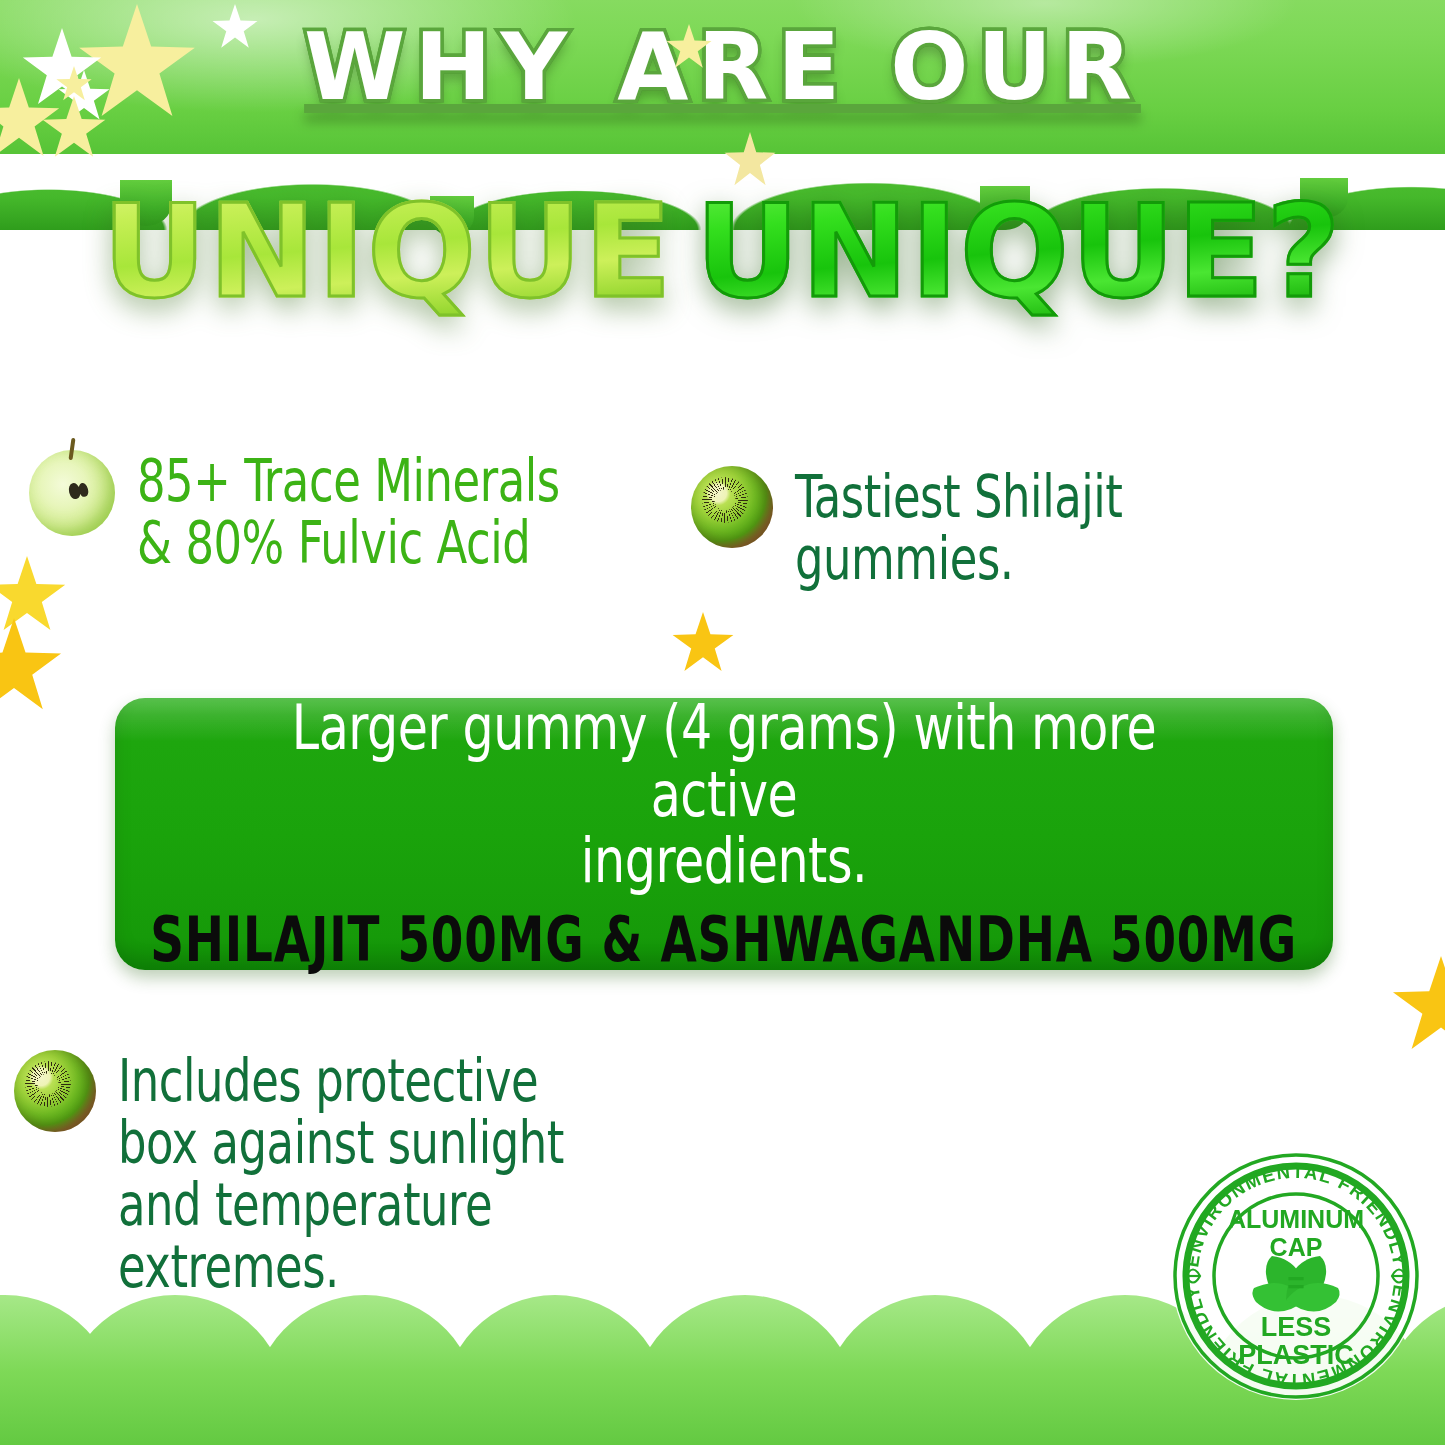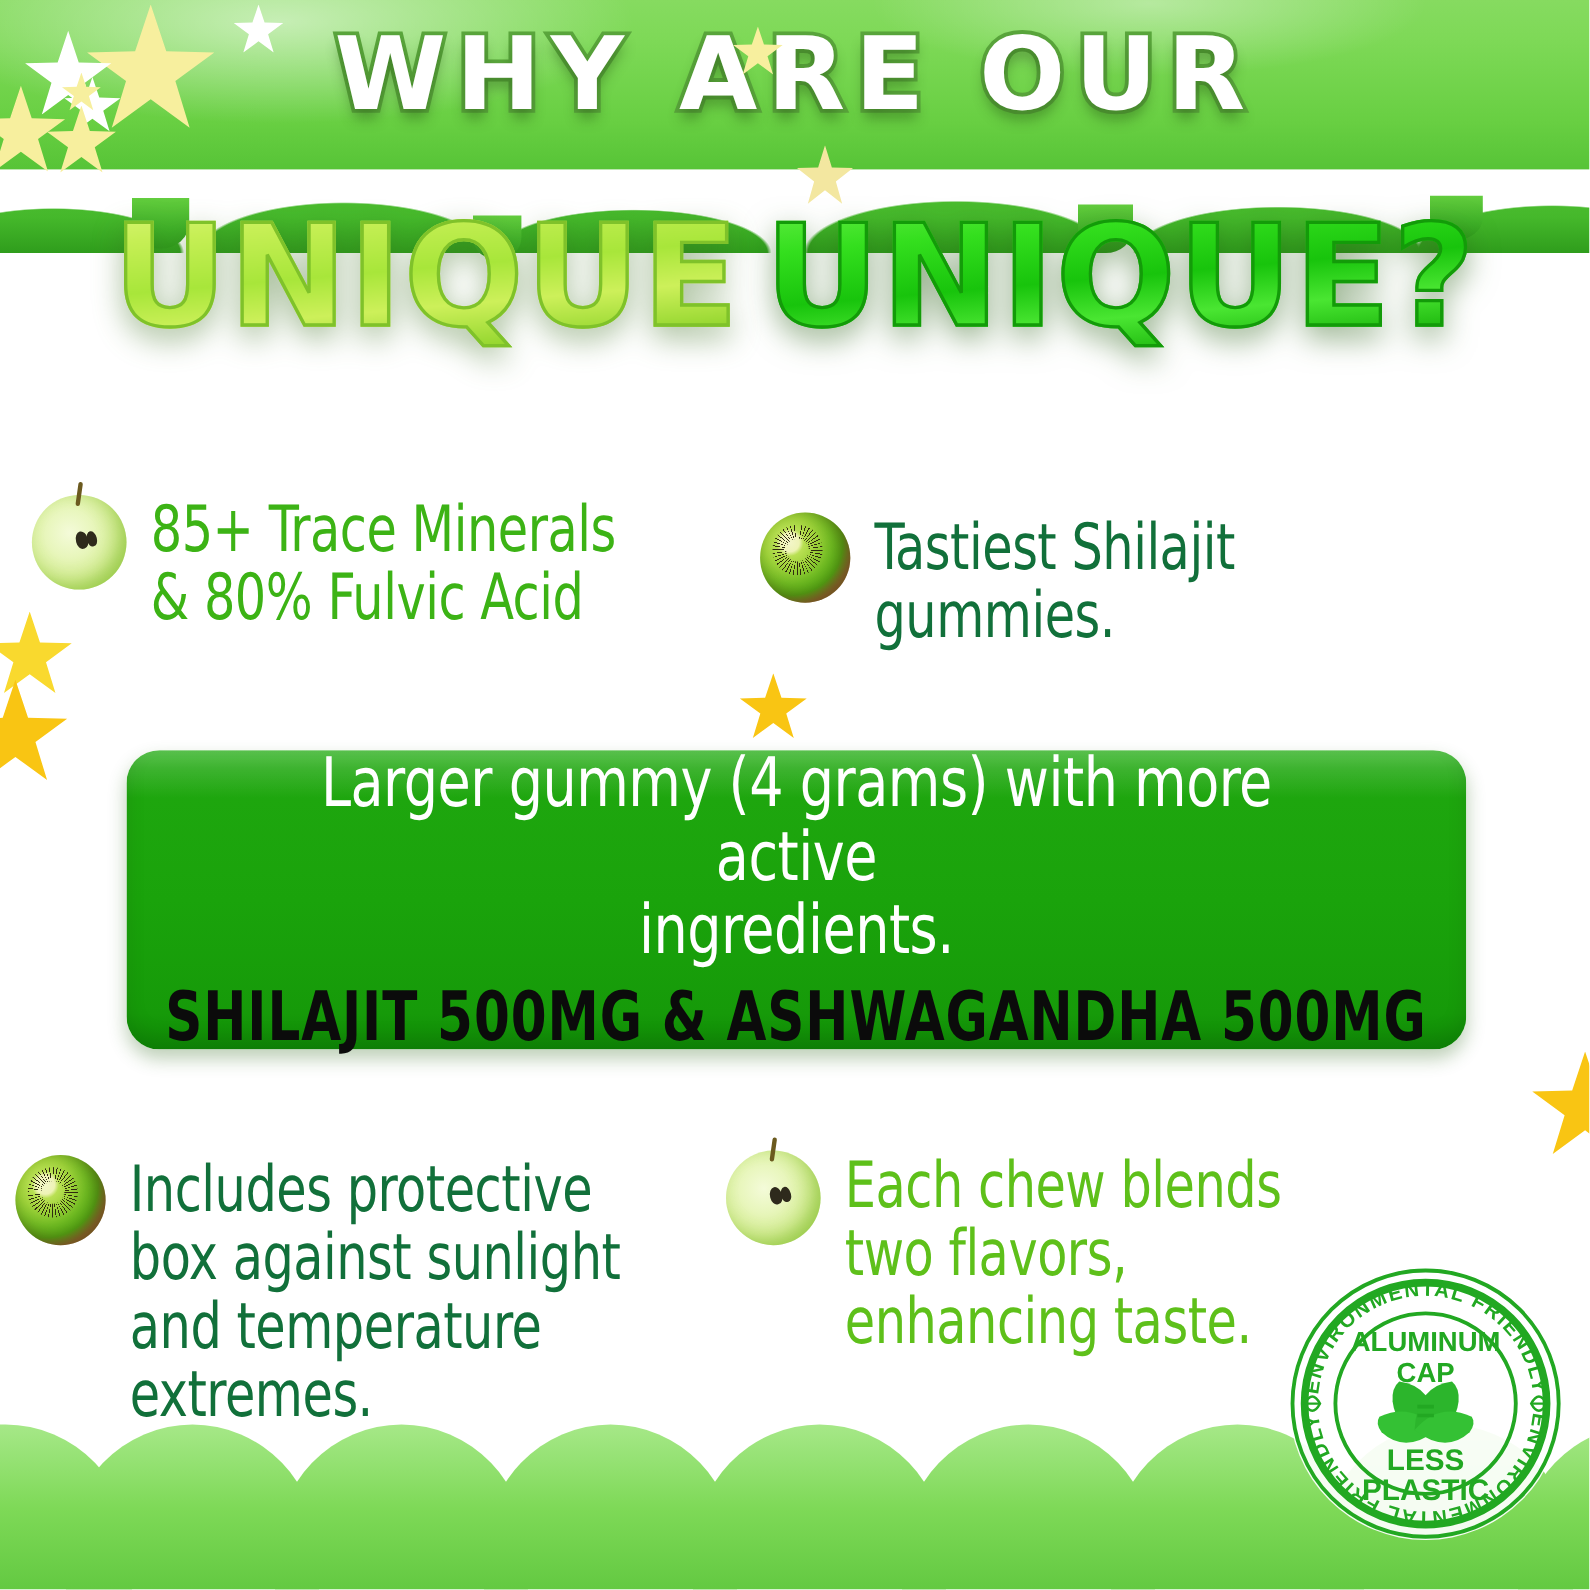--- a/index.html
+++ b/index.html
@@ -72,20 +72,21 @@
     font-family: "DejaVu Sans", sans-serif;
     font-weight: 700;
     font-size: 92px;
     letter-spacing: 9px;
     color: #ffffff;
     -webkit-text-stroke: 7px #5aa63c;
     paint-order: stroke fill;
     text-shadow: 0 9px 12px rgba(40,90,20,.45);
     z-index: 6;
     white-space: nowrap;
+    text-decoration: underline;
   }
   .headline-main {
     position: absolute;
     top: 188px;
     left: 0;
     width: 1445px;
     text-align: center;
     font-family: "DejaVu Sans", sans-serif;
     font-weight: 700;
     font-size: 128px;
@@ -186,21 +187,21 @@
     background:
       repeating-conic-gradient(from 0deg, #2f2a10 0deg 2.2deg, rgba(0,0,0,0) 2.2deg 9deg);
     -webkit-mask-image: radial-gradient(circle, transparent 0 30%, #000 34% 100%);
     mask-image: radial-gradient(circle, transparent 0 30%, #000 34% 100%);
   }
 
   
   .banner {
     position: absolute;
     left: 115px;
-    top: 682px;
+    top: 698px;
     width: 1218px;
     height: 272px;
     border-radius: 30px;
     background:
       linear-gradient(180deg, rgba(255,255,255,.22) 0%, rgba(255,255,255,0) 16%),
       linear-gradient(180deg, #2bb11c 0%, #1fa70f 6%, #1aa30b 50%, #169a09 88%, #0f8a06 100%);
     box-shadow: 0 8px 16px rgba(40,100,20,.30), inset 0 -10px 18px rgba(0,0,0,.10);
     display: flex;
     flex-direction: column;
     align-items: center;
@@ -294,26 +295,20 @@
   </div>
 
   <div class="feature" style="left:14px; top:1050px; width:640px;">
     <div class="fruit kiwi"></div>
     <div class="ftext" style="color:#11703a;">Includes protective
 box against sunlight
 and temperature
 extremes.</div>
   </div>
 
-  <div class="feature" style="left:660px; top:1046px; width:600px;">
-    <div class="fruit apple"></div>
-    <div class="ftext" style="color:#5ec01a;">Each chew blends
-two flavors,
-enhancing taste.</div>
-  </div>
 
   <div class="eco-badge">
     <svg viewBox="0 0 256 256" xmlns="http://www.w3.org/2000/svg">
       <defs>
         <path id="arcTop" d="M 128,128 m -101,0 a 101,101 0 1,1 202,0" fill="none" transform="rotate(0 128 128)"></path>
         <path id="arcTopText" d="M 30,128 a 98,98 0 0 1 196,0" fill="none"></path>
         <path id="arcBotText" d="M 226,128 a 98,98 0 0 1 -196,0" fill="none"></path>
       </defs>
 
       <circle cx="128" cy="128" r="124" fill="#ffffff" opacity="0.92"></circle>

